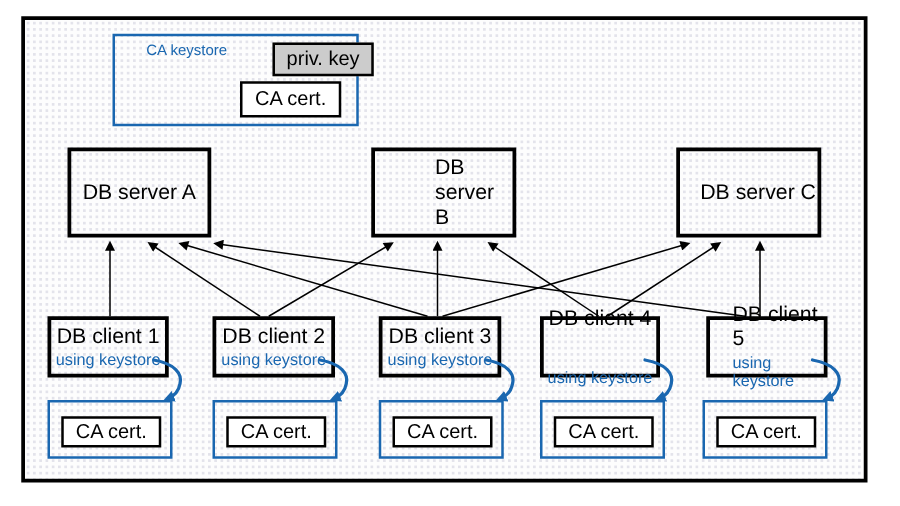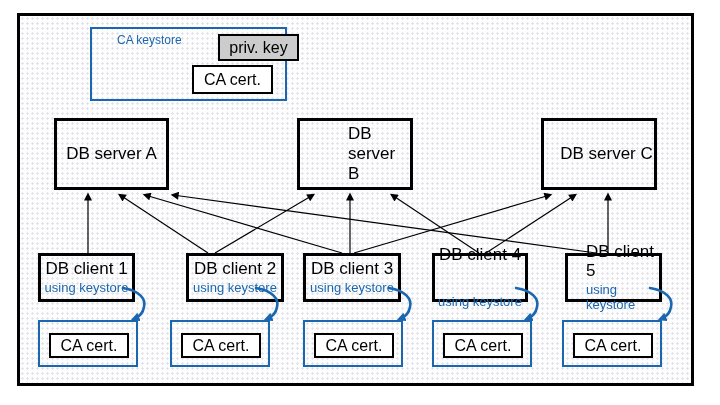--- a/index.html
+++ b/index.html
@@ -69,21 +69,21 @@
 <div class="key-item white">CA cert.</div>
 
 <div class="box server" style="left:54px;width:115px;">DB server A</div>
 <div class="box server" style="left:297px;width:116px;padding-left:48px;">DB server B</div>
 <div class="box server" style="left:541px;width:116px;padding-left:15px;">DB server C</div>
 
 <div class="box client" style="left:38px;width:97px;">
   <span class="lbl">DB client 1</span>
   <span class="sub">using keystore</span>
 </div>
-<div class="box client" style="left:186px;width:98px;">
+<div class="box client" style="left:170px;width:98px;">
   <span class="lbl">DB client 2</span>
   <span class="sub">using keystore</span>
 </div>
 <div class="box client" style="left:303px;width:98px;">
   <span class="lbl">DB client 3</span>
   <span class="sub">using keystore</span>
 </div>
 <div class="box client" style="left:432px;width:96px;gap:28px;">
   <span class="lbl">DB client 4</span>
   <span class="sub">using keystore</span>

